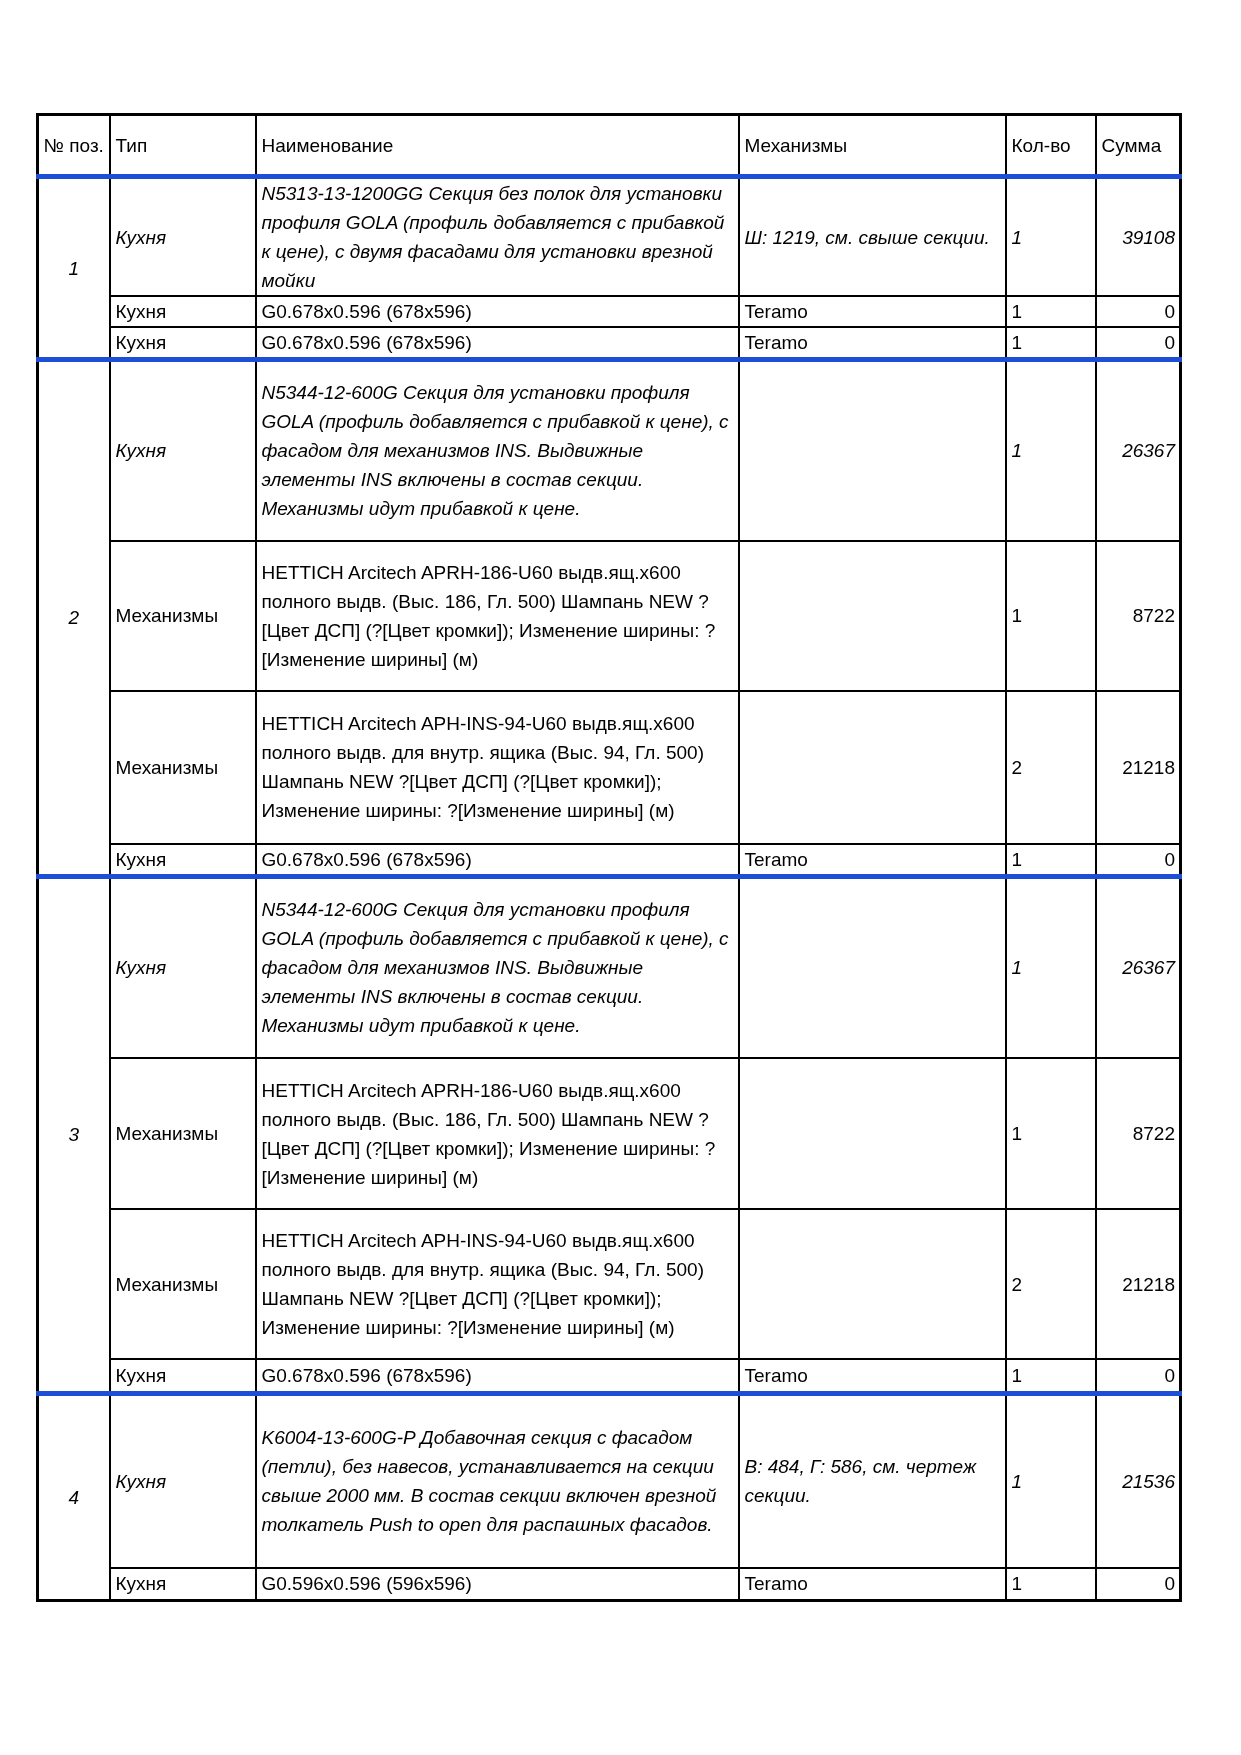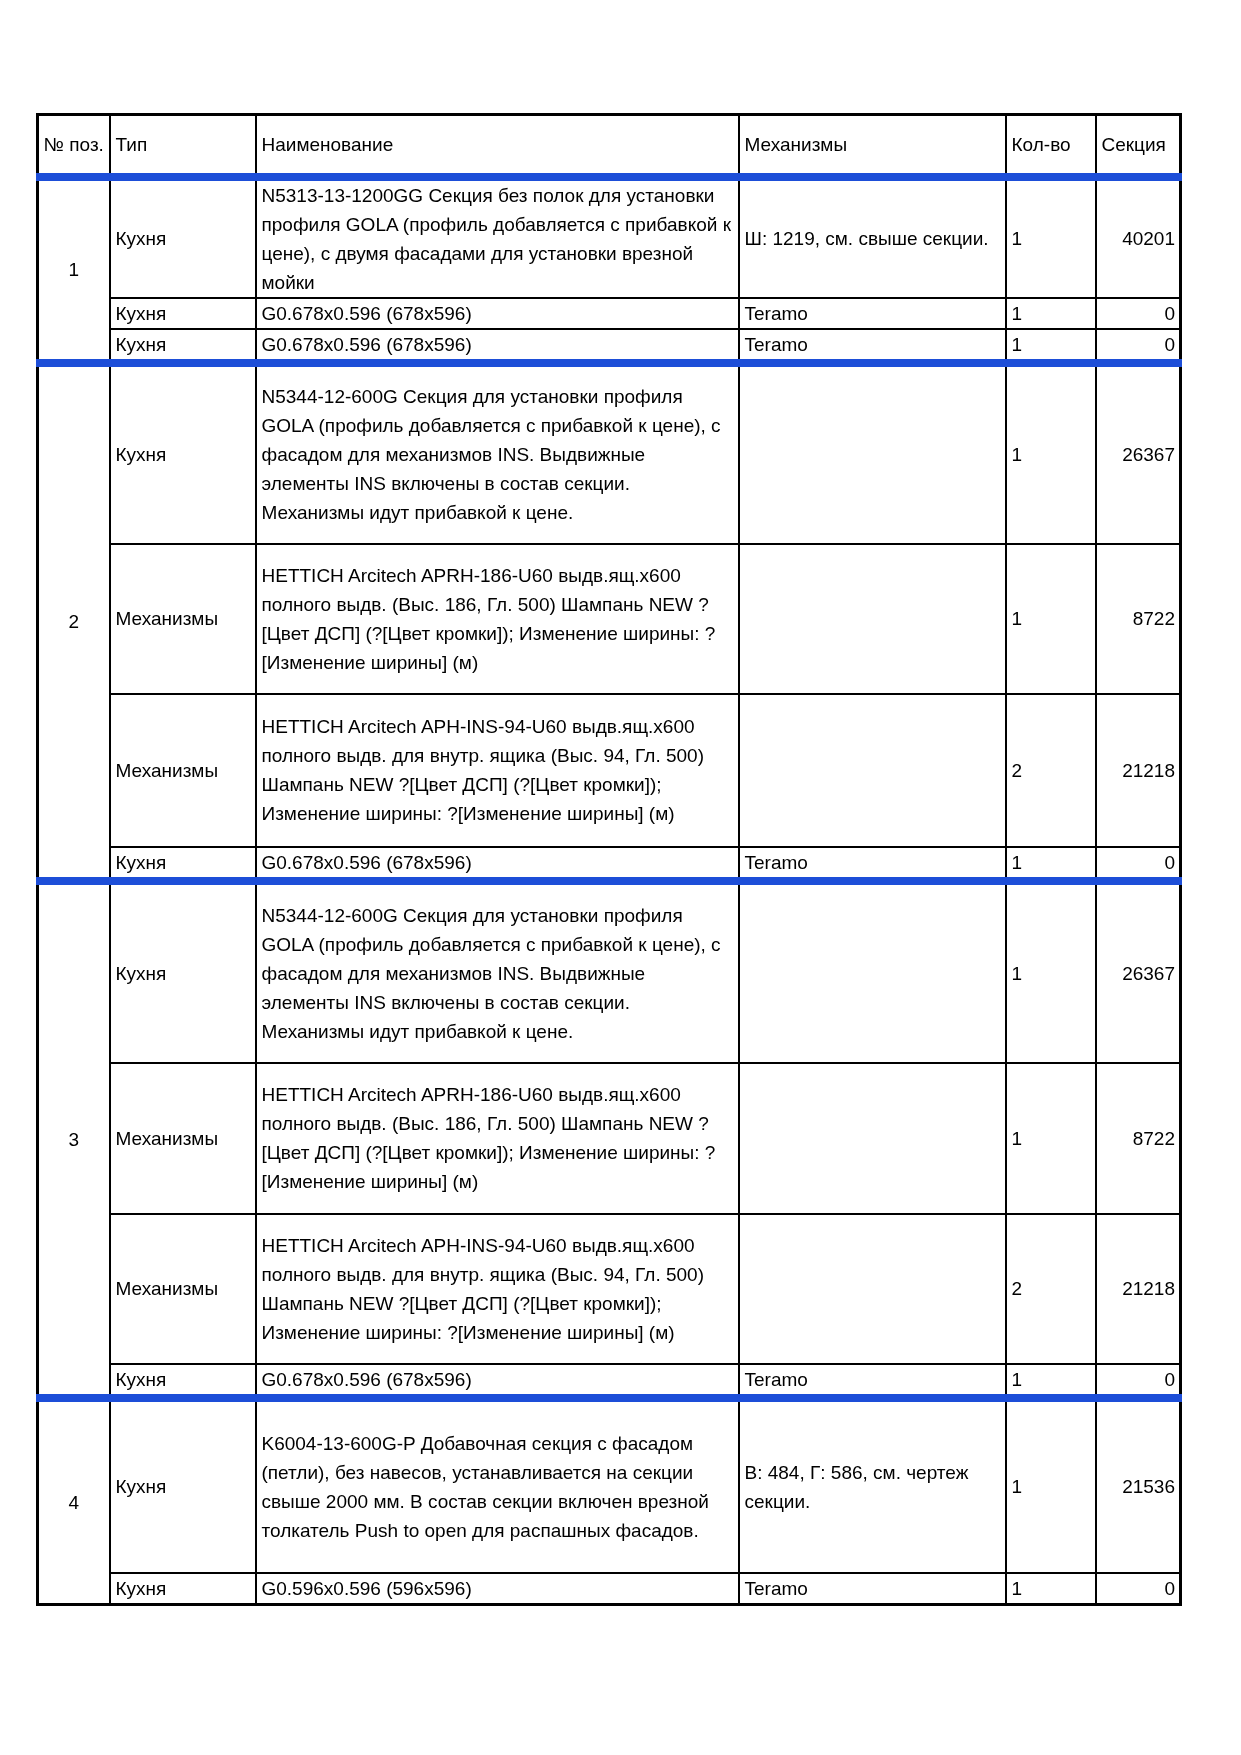--- a/index.html
+++ b/index.html
@@ -42,21 +42,21 @@
   }
   .spec thead th.h-pos {
     text-align: center;
     padding: 0 3px;
   }
   .spec tbody td.col-pos {
     text-align: center;
   }
   .spec tbody td.col-qty { text-align: left; }
   .spec tbody td.col-sum { text-align: right; padding-right: 4px; }
-  .spec tbody tr.group-start td { border-top: 8px solid #1d4ed8; }
+  .spec tbody tr.group-start td { border-top: 5px solid #1d4ed8; font-style: italic; }
   .col-w-pos  { width: 72px; }
   .col-w-type { width: 146px; }
   .col-w-name { width: 483px; }
   .col-w-notes{ width: 267px; }
   .col-w-qty  { width: 90px; }
   .col-w-sum  { width: 85px; }
 </style>
 </head>
 <body>
 
@@ -70,31 +70,31 @@
       <col class="col-w-qty">
       <col class="col-w-sum">
     </colgroup>
     <thead>
       <tr>
         <th class="h-pos">№ поз.</th>
         <th class="h-type">Тип</th>
         <th class="h-name">Наименование</th>
         <th class="h-notes">Механизмы</th>
         <th class="h-qty">Кол-во</th>
-        <th class="h-sum">Секция</th>
+        <th class="h-sum">Сумма</th>
       </tr>
     </thead>
     <tbody>
         <tr class="group-start" style="height: 118px;">
           <td class="col-pos" rowspan="3">1</td>
     <td class="col-type">Кухня</td>
     <td class="col-name">N5313-13-1200GG Секция без полок для установки профиля GOLA (профиль добавляется с прибавкой к цене), с двумя фасадами для установки врезной мойки</td>
     <td class="col-notes">Ш: 1219, см. свыше секции.</td>
     <td class="col-qty">1</td>
-    <td class="col-sum">40201</td>
+    <td class="col-sum">39108</td>
   </tr>
         <tr style="height: 31px;">
     <td class="col-type">Кухня</td>
     <td class="col-name">G0.678x0.596 (678x596)</td>
     <td class="col-notes">Teramo</td>
     <td class="col-qty">1</td>
     <td class="col-sum">0</td>
   </tr>
         <tr style="height: 30px;">
     <td class="col-type">Кухня</td>

